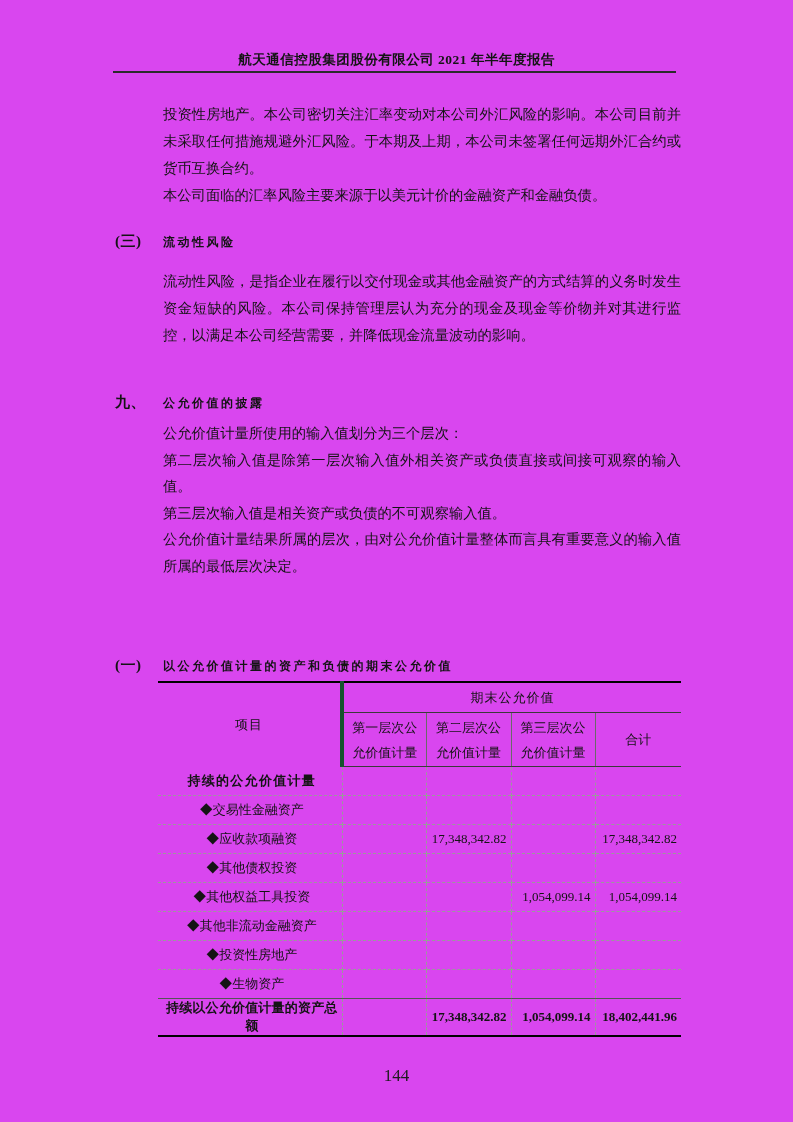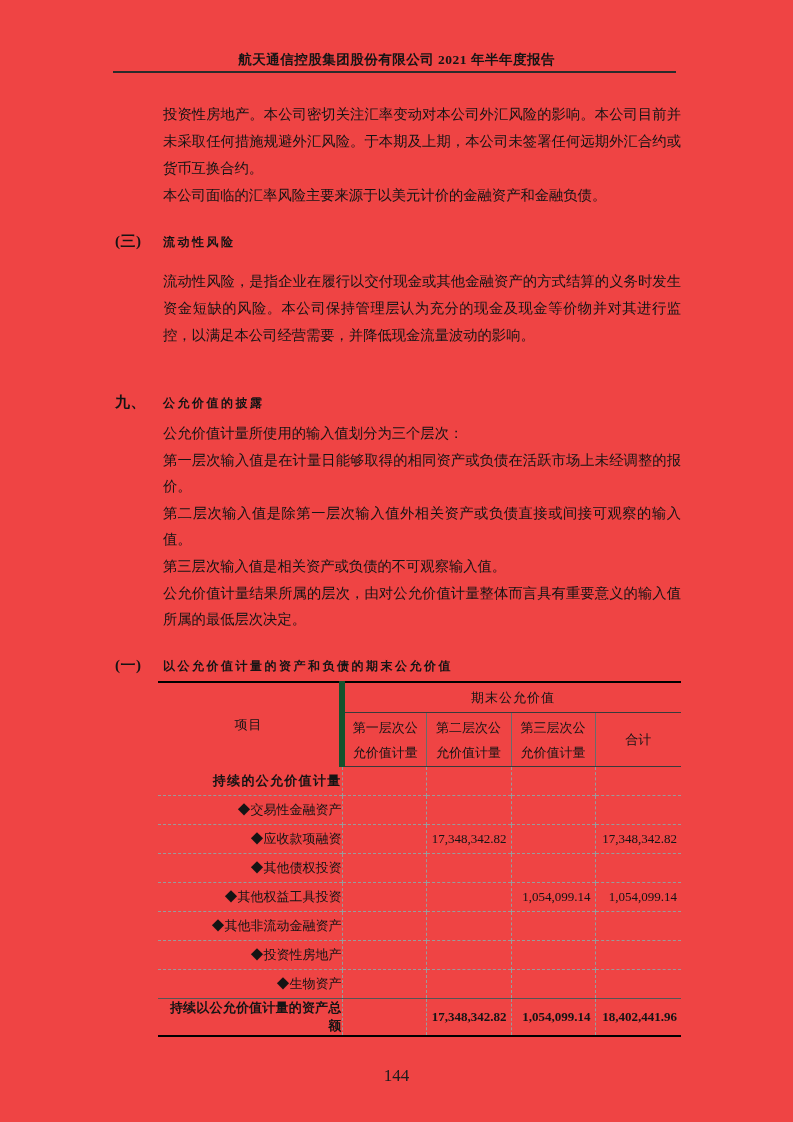--- a/index.html
+++ b/index.html
@@ -1,21 +1,21 @@
 <!DOCTYPE html>
 <html><head>
 <meta charset="utf-8">
 <style>
   html, body { margin: 0; padding: 0; background: #e8e8e8; }
   .page {
     position: relative;
     width: 793px;
     height: 1122px;
     margin: 0 auto;
-    background: #ef4444;
+    background: #d946ef;
     font-family: "Liberation Serif", serif;
     color: #141414;
     overflow: hidden;
   }
 
   
   .doc-header-title {
     position: absolute;
     top: 51px; left: 0;
     width: 100%;
@@ -62,21 +62,21 @@
     border-collapse: collapse;
     table-layout: fixed;
     border-top: 2.5px solid #000;
     border-bottom: 2.5px solid #000;
     font-size: 13px;
   }
   .fv-table th { font-weight: normal; padding: 0; }
   .fv-table td { padding: 0; }
 
   .th-item {
-    border-right: 6px solid #14532d;
+    border-right: 4px solid #14532d;
     vertical-align: middle;
     letter-spacing: 1px;
   }
   .th-group {
     height: 29px;
     border-bottom: 1px solid #3a3a3a;
     text-align: center;
     vertical-align: middle;
     letter-spacing: 1px;
   }
@@ -93,21 +93,21 @@
   .fv-table tbody td {
     height: 28px;
     vertical-align: middle;
     border-top: 1px dashed #9a9a9a;
     border-left: 1px dashed #9a9a9a;
   }
   .fv-table tbody td.c-item { border-left: none; }
   .fv-table tbody tr:first-child td { border-top: none; }
   .fv-table tbody tr.total-row td { border-top: 1px solid #555; height: 21px; }
 
-  .c-item { text-align: right; padding-left: 4px !important; }
+  .c-item { text-align: center; padding-left: 4px !important; }
   .c-num  { text-align: right; padding-right: 4px !important; font-family: "Liberation Serif", serif; }
   tr.bold td { font-weight: bold; }
   tr.row-section td.c-item { letter-spacing: 1.3px; }
   tr.total-row td.c-item { letter-spacing: 0.2px; margin-top: 32px; }
 
   
   .doc-footer {
     position: absolute;
     top: 1066px; left: 0;
     width: 100%;
@@ -136,21 +136,20 @@
   <div class="para p2">
     <p>流动性风险，是指企业在履行以交付现金或其他金融资产的方式结算的义务时发生资金短缺的风险。本公司保持管理层认为充分的现金及现金等价物并对其进行监控，以满足本公司经营需要，并降低现金流量波动的影响。</p>
   </div>
 
   <div class="sec-heading sh-fairvalue">
     <span class="sec-label">九、</span><span class="sec-title">公允价值的披露</span>
   </div>
 
   <div class="para p3">
     <p>公允价值计量所使用的输入值划分为三个层次：</p>
-    <p>第一层次输入值是在计量日能够取得的相同资产或负债在活跃市场上未经调整的报价。</p>
     <p>第二层次输入值是除第一层次输入值外相关资产或负债直接或间接可观察的输入值。</p>
     <p>第三层次输入值是相关资产或负债的不可观察输入值。</p>
     <p>公允价值计量结果所属的层次，由对公允价值计量整体而言具有重要意义的输入值所属的最低层次决定。</p>
   </div>
 
   <div class="sec-heading sh-table">
     <span class="sec-label">(一)</span><span class="sec-title">以公允价值计量的资产和负债的期末公允价值</span>
   </div>
 
   <table class="fv-table">

